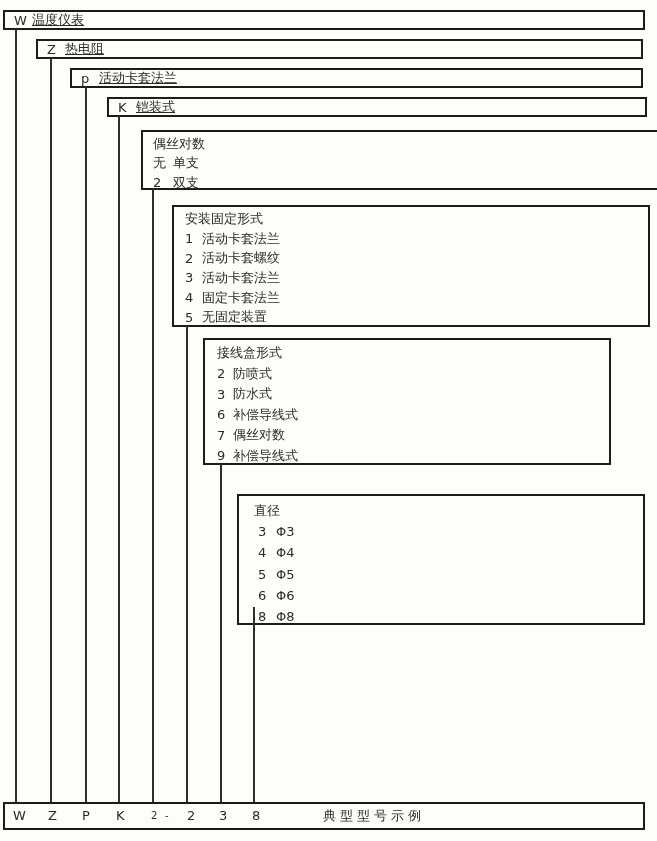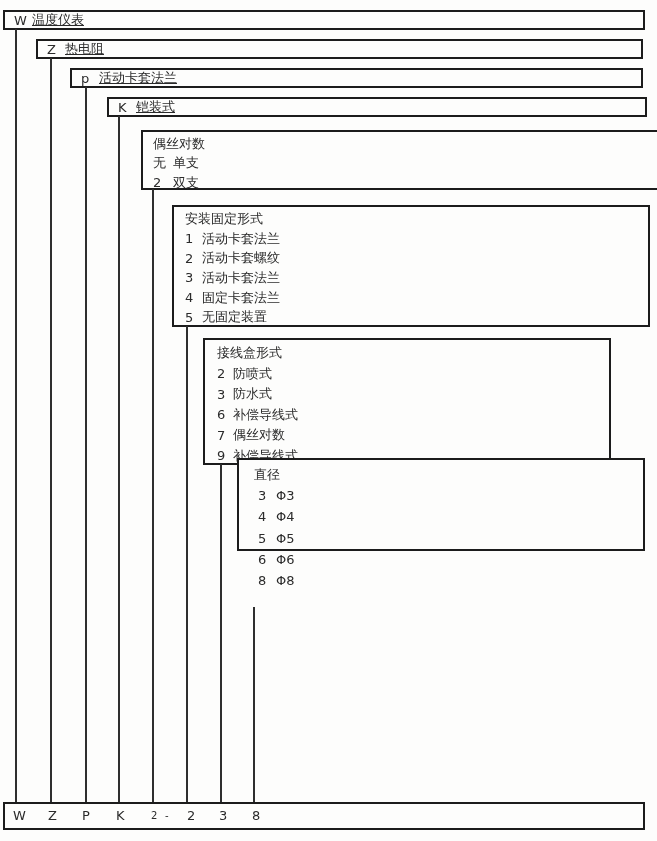--- a/index.html
+++ b/index.html
@@ -178,21 +178,21 @@
     <div class="row">
       <span class="code">7</span>
       <span class="lbl">偶丝对数</span>
     </div>
     <div class="row">
       <span class="code">9</span>
       <span class="lbl">补偿导线式</span>
     </div>
   </div>
 
-  <div class="box opt lv8" style="left:237px; top:458px; width:408px; height:93px;">
+  <div class="box opt lv8" style="left:237px; top:494px; width:408px; height:131px;">
     <div class="row hdr">
       <span class="lbl">直径</span>
     </div>
     <div class="row">
       <span class="code">3</span>
       <span class="lbl">Φ3</span>
     </div>
     <div class="row">
       <span class="code">4</span>
       <span class="lbl">Φ4</span>
@@ -223,15 +223,16 @@
   <div class="box bottom" style="left:3px; top:802px; width:642px; height:28px;">
     <span class="seg" style="left:8px">W</span>
     <span class="seg" style="left:43px">Z</span>
     <span class="seg" style="left:77px">P</span>
     <span class="seg" style="left:111px">K</span>
     <span class="seg small" style="left:146px">2</span>
     <span class="seg small" style="left:160px">-</span>
     <span class="seg" style="left:182px">2</span>
     <span class="seg" style="left:214px">3</span>
     <span class="seg" style="left:247px">8</span>
+    <span class="caption" style="left:318px">典型型号示例</span>
   </div>
 
 </div>
 
 </body></html>

